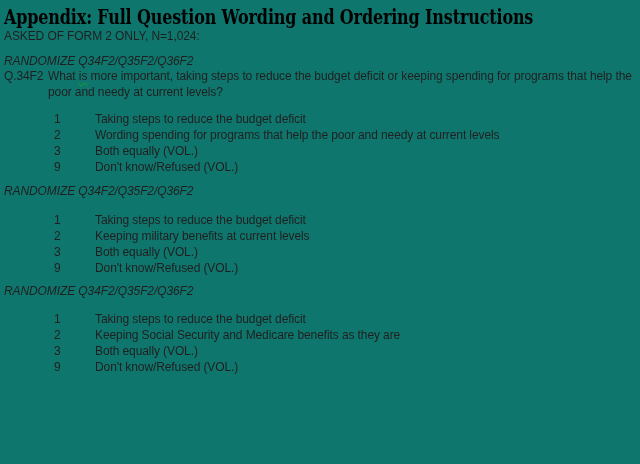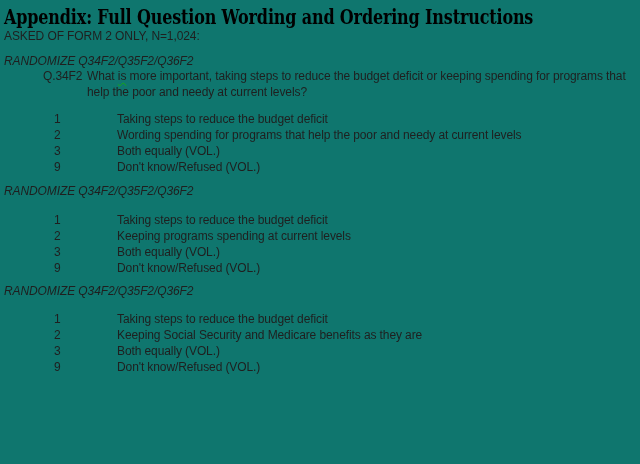--- a/index.html
+++ b/index.html
@@ -35,34 +35,34 @@
     transform-origin: 0 50%;
   }
   .intro-line {
     white-space: nowrap;
   }
   .question-block { margin-top: 9px; }
   .question-block.qb2 { margin-top: 9px; }
   .question-block.qb3 { margin-top: 8px; }
   .randomize-line { white-space: nowrap; font-style: italic; }
   .q-row { display: flex; align-items: flex-start; }
-  .q-label { flex: 0 0 44px; margin-left: 39px; }
+  .q-label { flex: 0 0 44px; }
   .q-text { flex: 1 1 auto; padding-right: 0; }
   .grammar-flag {
     text-decoration-line: underline;
     text-decoration-style: wavy;
     text-decoration-color: #14a714;
     text-decoration-thickness: 1px;
     text-underline-offset: 2px;
   }
   .options { margin-top: 11px; margin-left: 50px; }
   .qb2 .options, .qb3 .options { margin-top: 12px; }
   .option-row { display: flex; line-height: 16px; }
   .opt-code { flex: 0 0 41px; }
-  .opt-label { flex: 1 1 auto; white-space: nowrap; margin-left: 22px; }
+  .opt-label { flex: 1 1 auto; white-space: nowrap; }
 </style>
 </head>
 <body>
 
 <div class="page">
 
   <h1 class="doc-title">Appendix: Full Question Wording and Ordering Instructions</h1>
 
   <div class="intro-line">ASKED OF FORM 2 ONLY, N=1,024:</div>
 
@@ -94,21 +94,21 @@
 
   <section class="question-block qb2">
     <div class="randomize-line">RANDOMIZE Q34F2/Q35F2/Q36F2</div>
     <div class="options">
       <div class="option-row">
         <span class="opt-code">1</span>
         <span class="opt-label">Taking steps to reduce the budget deficit</span>
       </div>
       <div class="option-row">
         <span class="opt-code">2</span>
-        <span class="opt-label">Keeping programs spending at current levels</span>
+        <span class="opt-label">Keeping military benefits at current levels</span>
       </div>
       <div class="option-row">
         <span class="opt-code">3</span>
         <span class="opt-label">Both equally (VOL.)</span>
       </div>
       <div class="option-row">
         <span class="opt-code">9</span>
         <span class="opt-label">Don't know/Refused (VOL.)</span>
       </div>
     </div>

